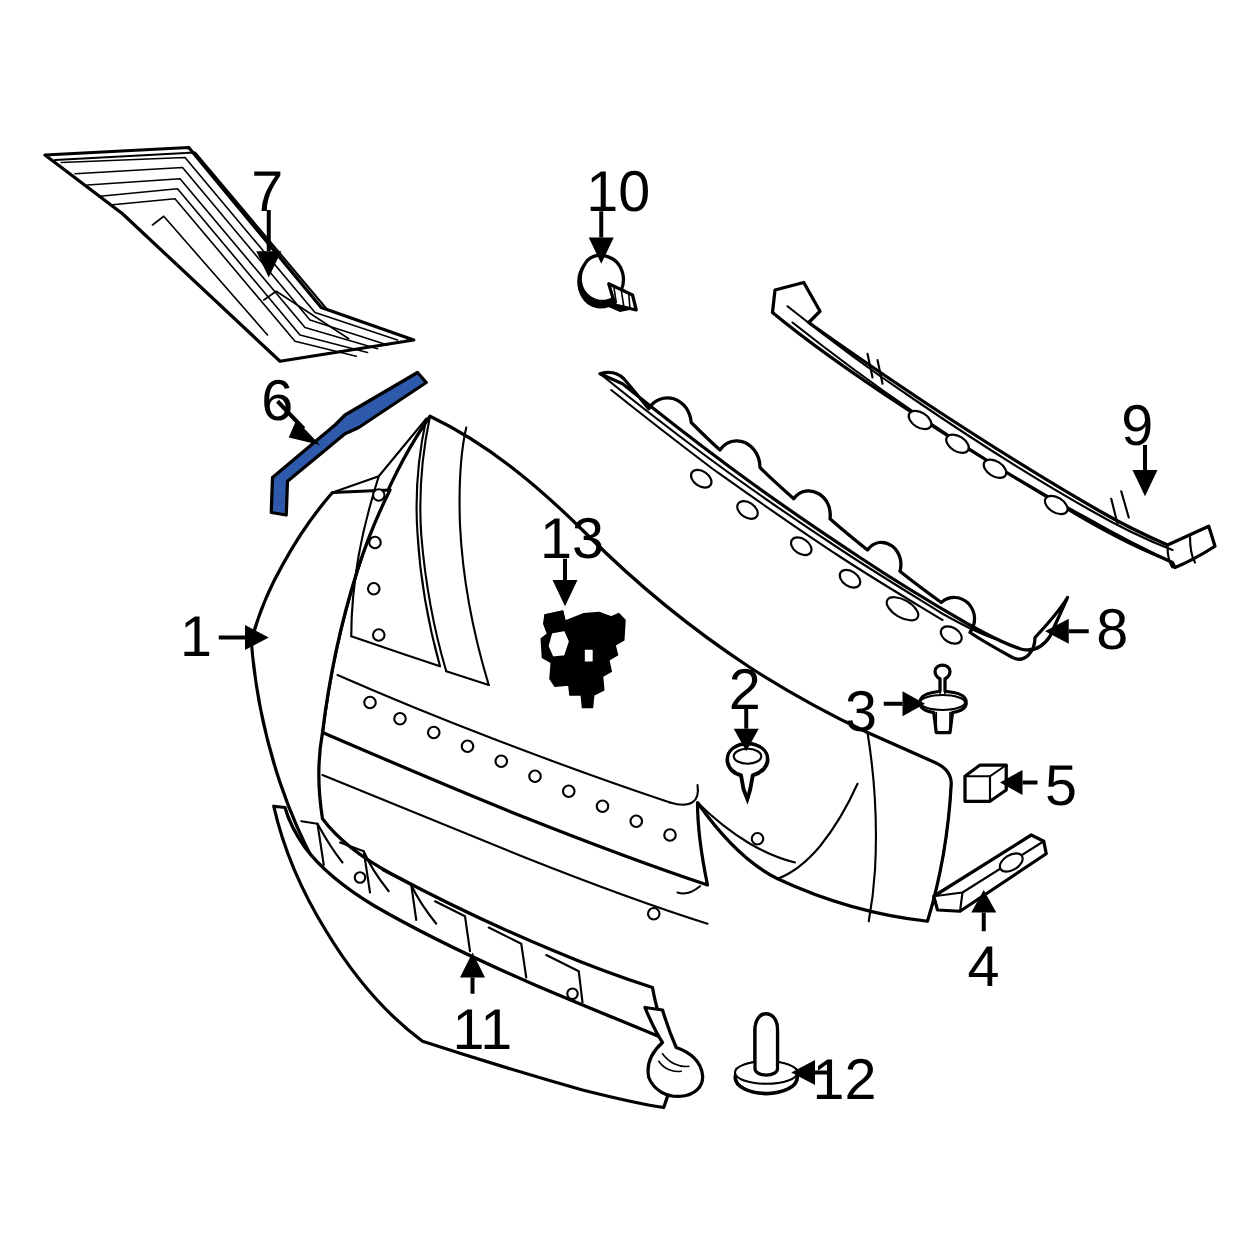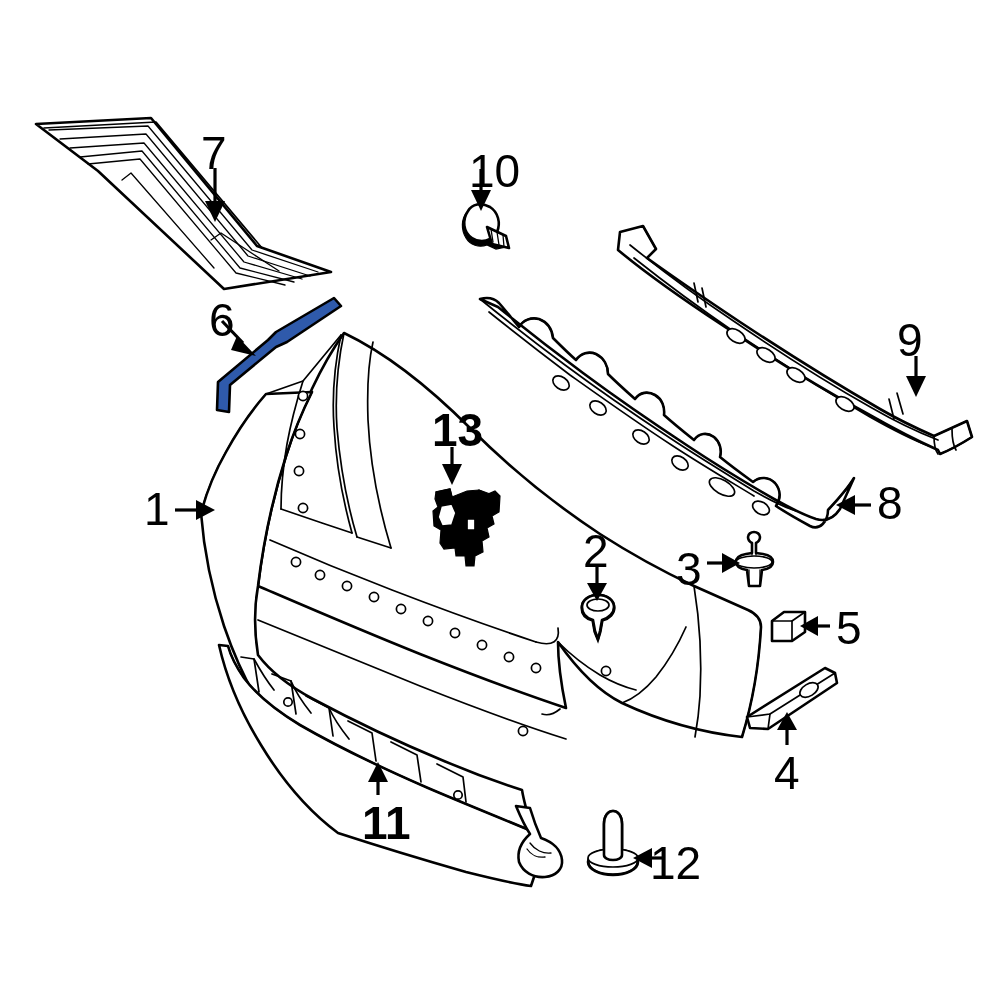--- a/index.html
+++ b/index.html
@@ -412,18 +412,18 @@
 
   <div class="callout-label" style="left:144px; top:486px;">1</div>
   <div class="callout-label" style="left:583px; top:528px;">2</div>
   <div class="callout-label" style="left:676px; top:546px;">3</div>
   <div class="callout-label" style="left:774px; top:750px;">4</div>
   <div class="callout-label" style="left:836px; top:605px;">5</div>
   <div class="callout-label" style="left:209px; top:297px;">6</div>
   <div class="callout-label" style="left:201px; top:130px;">7</div>
   <div class="callout-label" style="left:877px; top:480px;">8</div>
   <div class="callout-label" style="left:897px; top:317px;">9</div>
-  <div class="callout-label" style="left:469px; top:148px;">10</div>
-  <div class="callout-label" style="left:362px; top:800px;font-weight:bold;">11</div>
+  <div class="callout-label" style="left:469px; top:130px;">10</div>
+  <div class="callout-label" style="left:362px; top:800px;">11</div>
   <div class="callout-label" style="left:650px; top:840px;">12</div>
-  <div class="callout-label" style="left:432px; top:407px;font-weight:bold;">13</div>
+  <div class="callout-label" style="left:432px; top:407px;">13</div>
 
 </div>
 
 </body></html>

